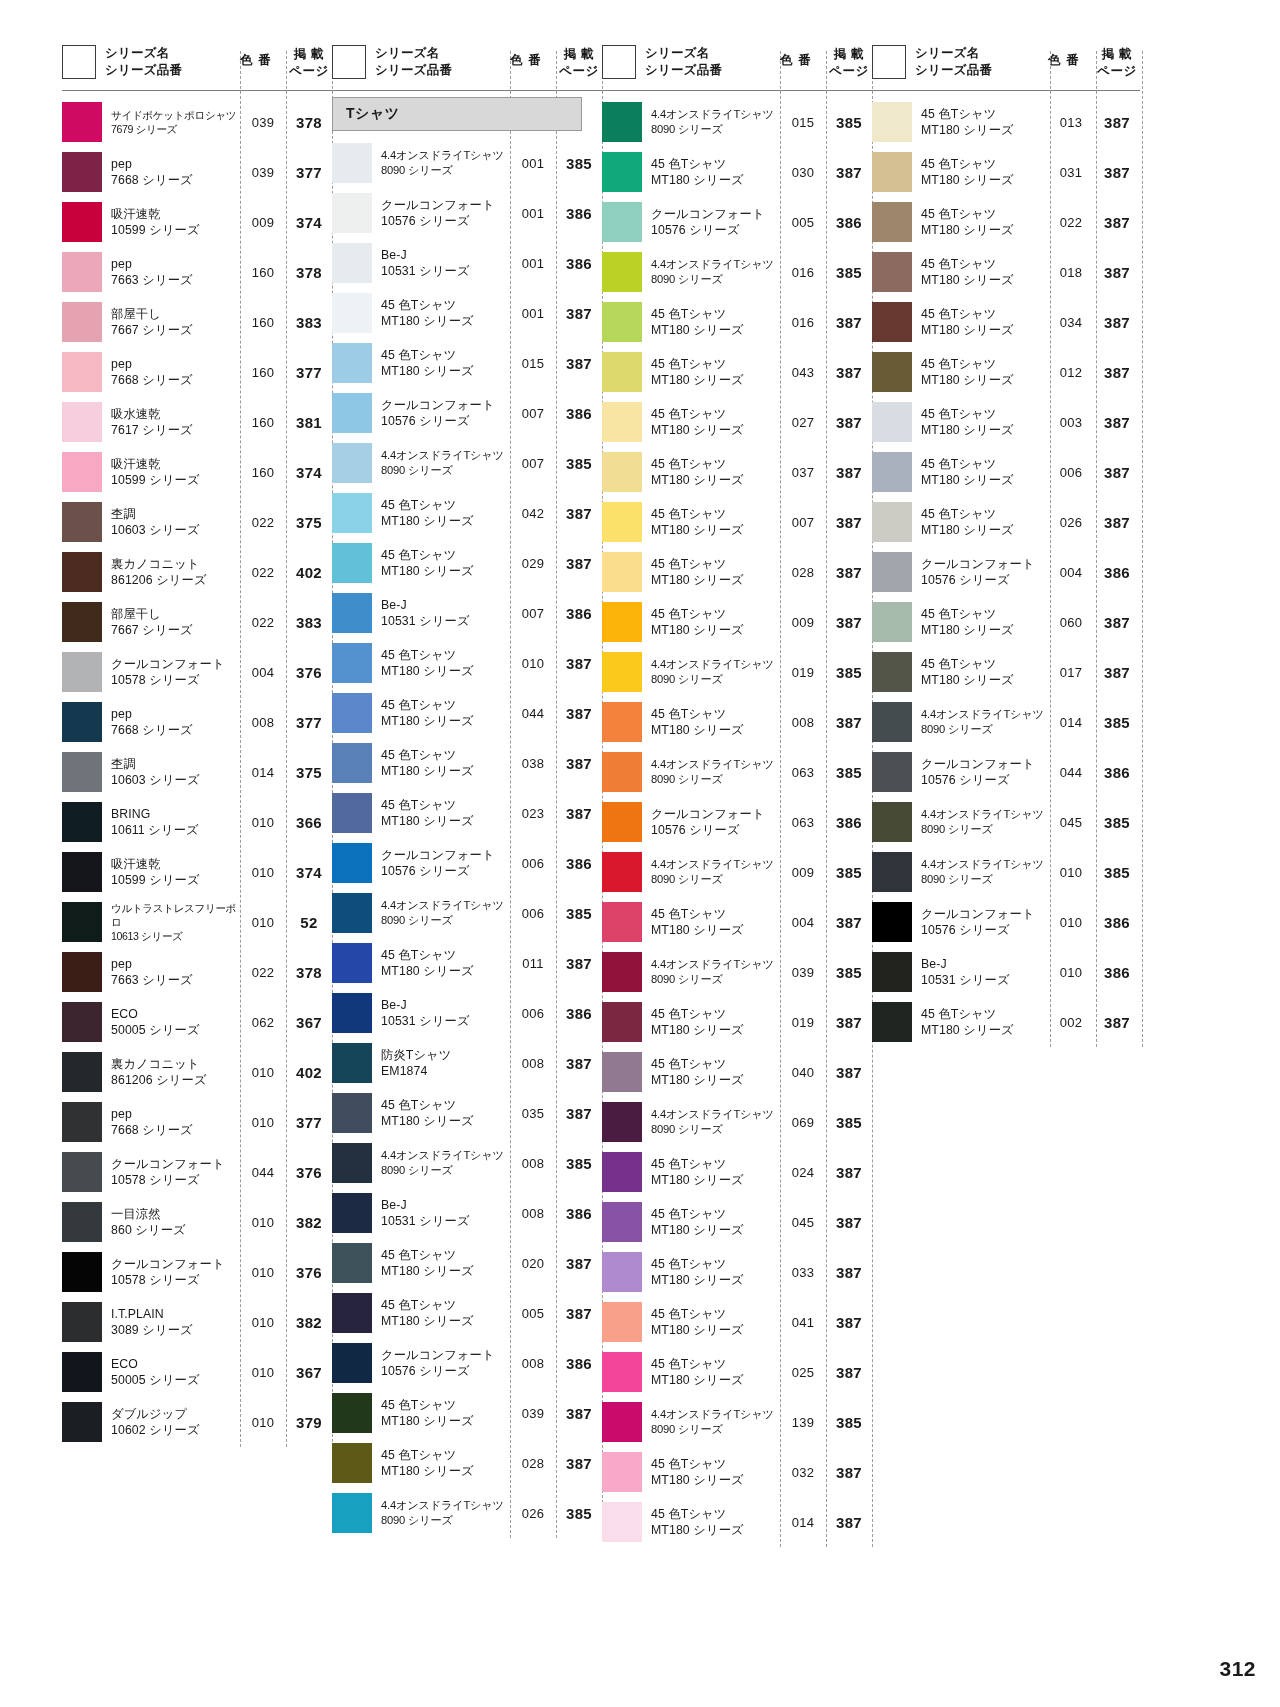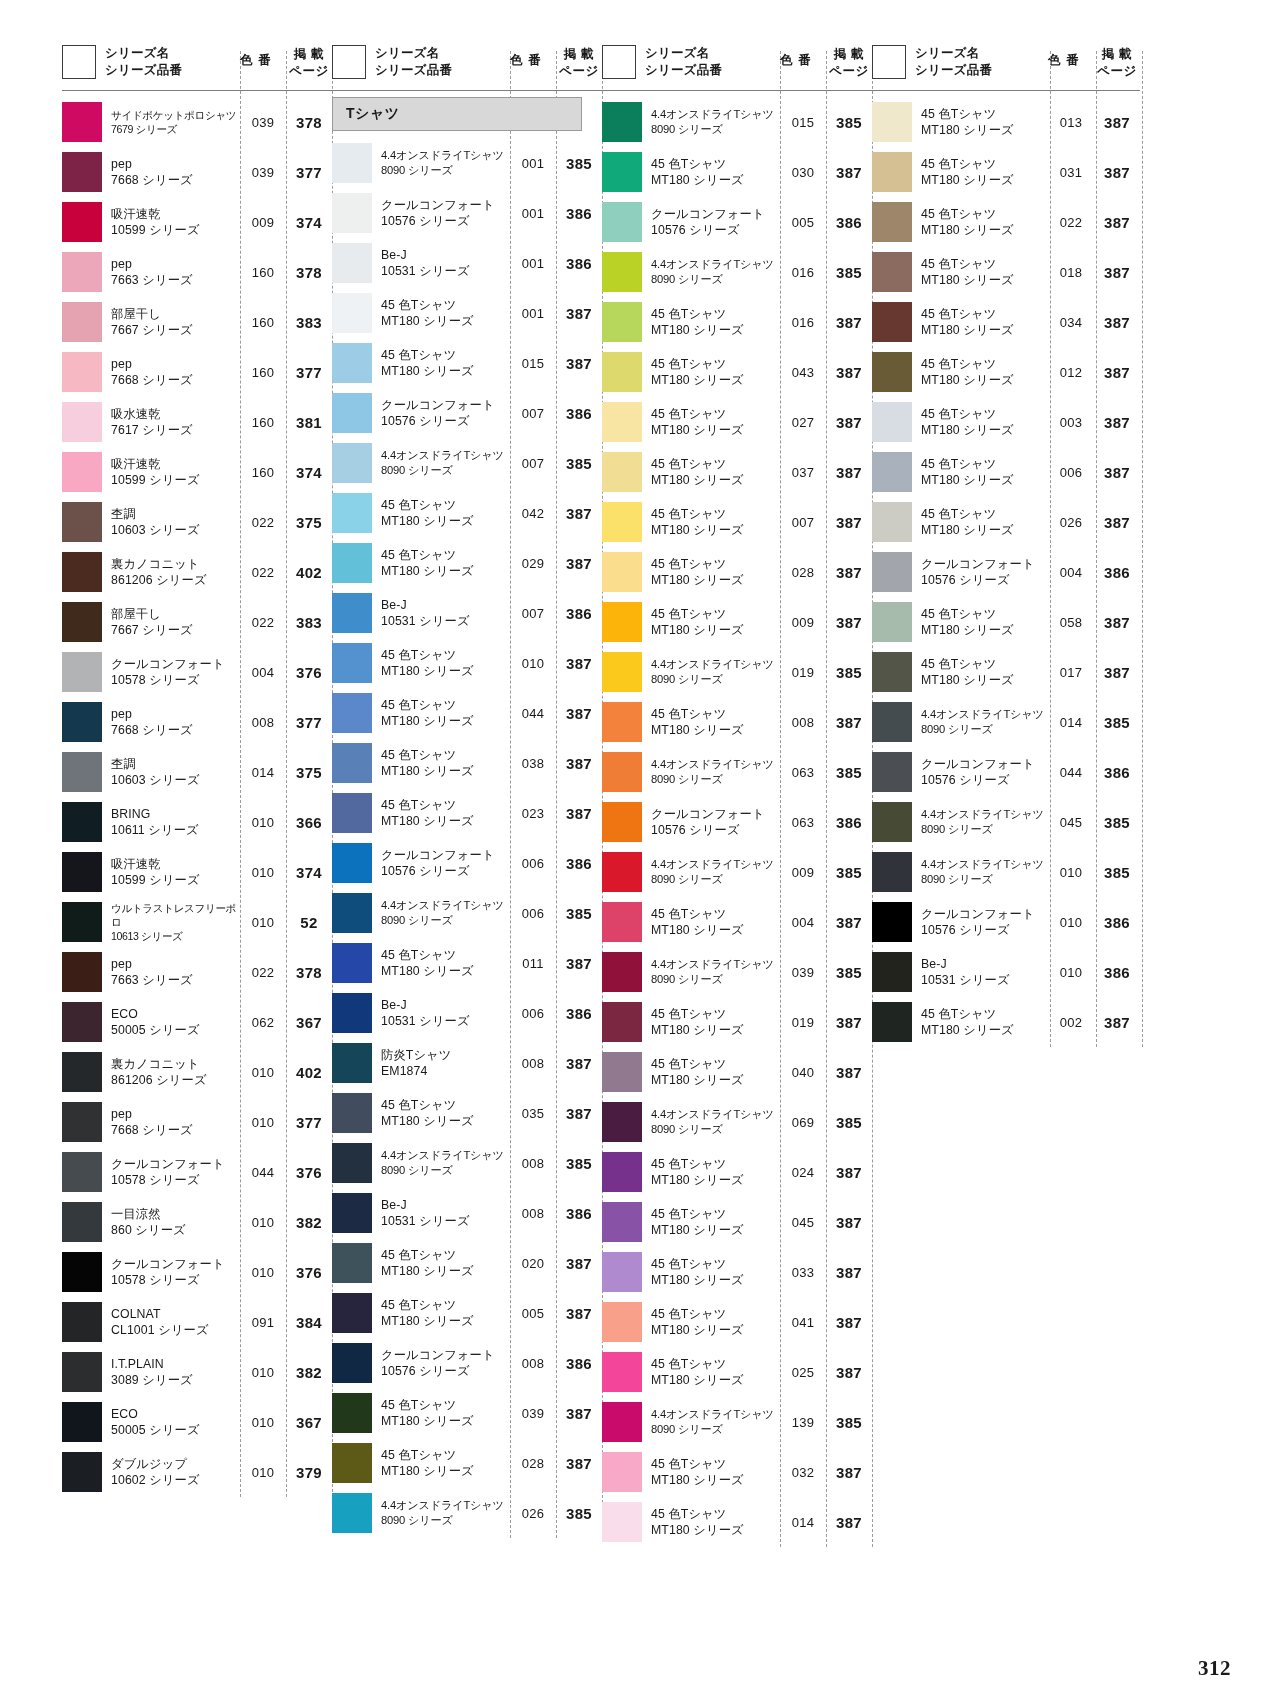--- a/index.html
+++ b/index.html
@@ -149,26 +149,25 @@
   .pg {
     flex: 0 0 46px;
     font-size: 15px;
     font-weight: bold;
     text-align: center;
     letter-spacing: .3px;
   }
 
   .pagenum {
     position: absolute;
-    right: 49px;
+    right: 24px;
     bottom: 26px;
     font-size: 21px;
     font-weight: bold;
     letter-spacing: .5px;
-    font-family: Liberation Serif, serif;
   }
 </style>
 </head>
 <body>
 
 <div class="page">
   <div class="cols" id="cols">
       <div class="col">
         <div class="chead">
           <div class="chead-swatch"></div>
@@ -393,29 +392,20 @@
           <div class="row">
             <div class="sw" style="background: rgb(5, 5, 5);"></div>
             <div class="nm">
               <span class="l1">クールコンフォート</span>
               <span class="l2">10578 シリーズ</span>
             </div>
             <div class="no">010</div>
             <div class="pg">376</div>
           </div>
           <div class="row">
-            <div class="sw" style="background: rgb(35, 37, 39);"></div>
-            <div class="nm">
-              <span class="l1">COLNAT</span>
-              <span class="l2">CL1001 シリーズ</span>
-            </div>
-            <div class="no">091</div>
-            <div class="pg">384</div>
-          </div>
-          <div class="row">
             <div class="sw" style="background: rgb(43, 45, 47);"></div>
             <div class="nm">
               <span class="l1">I.T.PLAIN</span>
               <span class="l2">3089 シリーズ</span>
             </div>
             <div class="no">010</div>
             <div class="pg">382</div>
           </div>
           <div class="row">
             <div class="sw" style="background: rgb(17, 22, 29);"></div>
@@ -1086,21 +1076,21 @@
             </div>
             <div class="no">004</div>
             <div class="pg">386</div>
           </div>
           <div class="row">
             <div class="sw" style="background: rgb(166, 187, 171);"></div>
             <div class="nm">
               <span class="l1">45 色Tシャツ</span>
               <span class="l2">MT180 シリーズ</span>
             </div>
-            <div class="no">058</div>
+            <div class="no">060</div>
             <div class="pg">387</div>
           </div>
           <div class="row">
             <div class="sw" style="background: rgb(83, 85, 73);"></div>
             <div class="nm">
               <span class="l1">45 色Tシャツ</span>
               <span class="l2">MT180 シリーズ</span>
             </div>
             <div class="no">017</div>
             <div class="pg">387</div>

